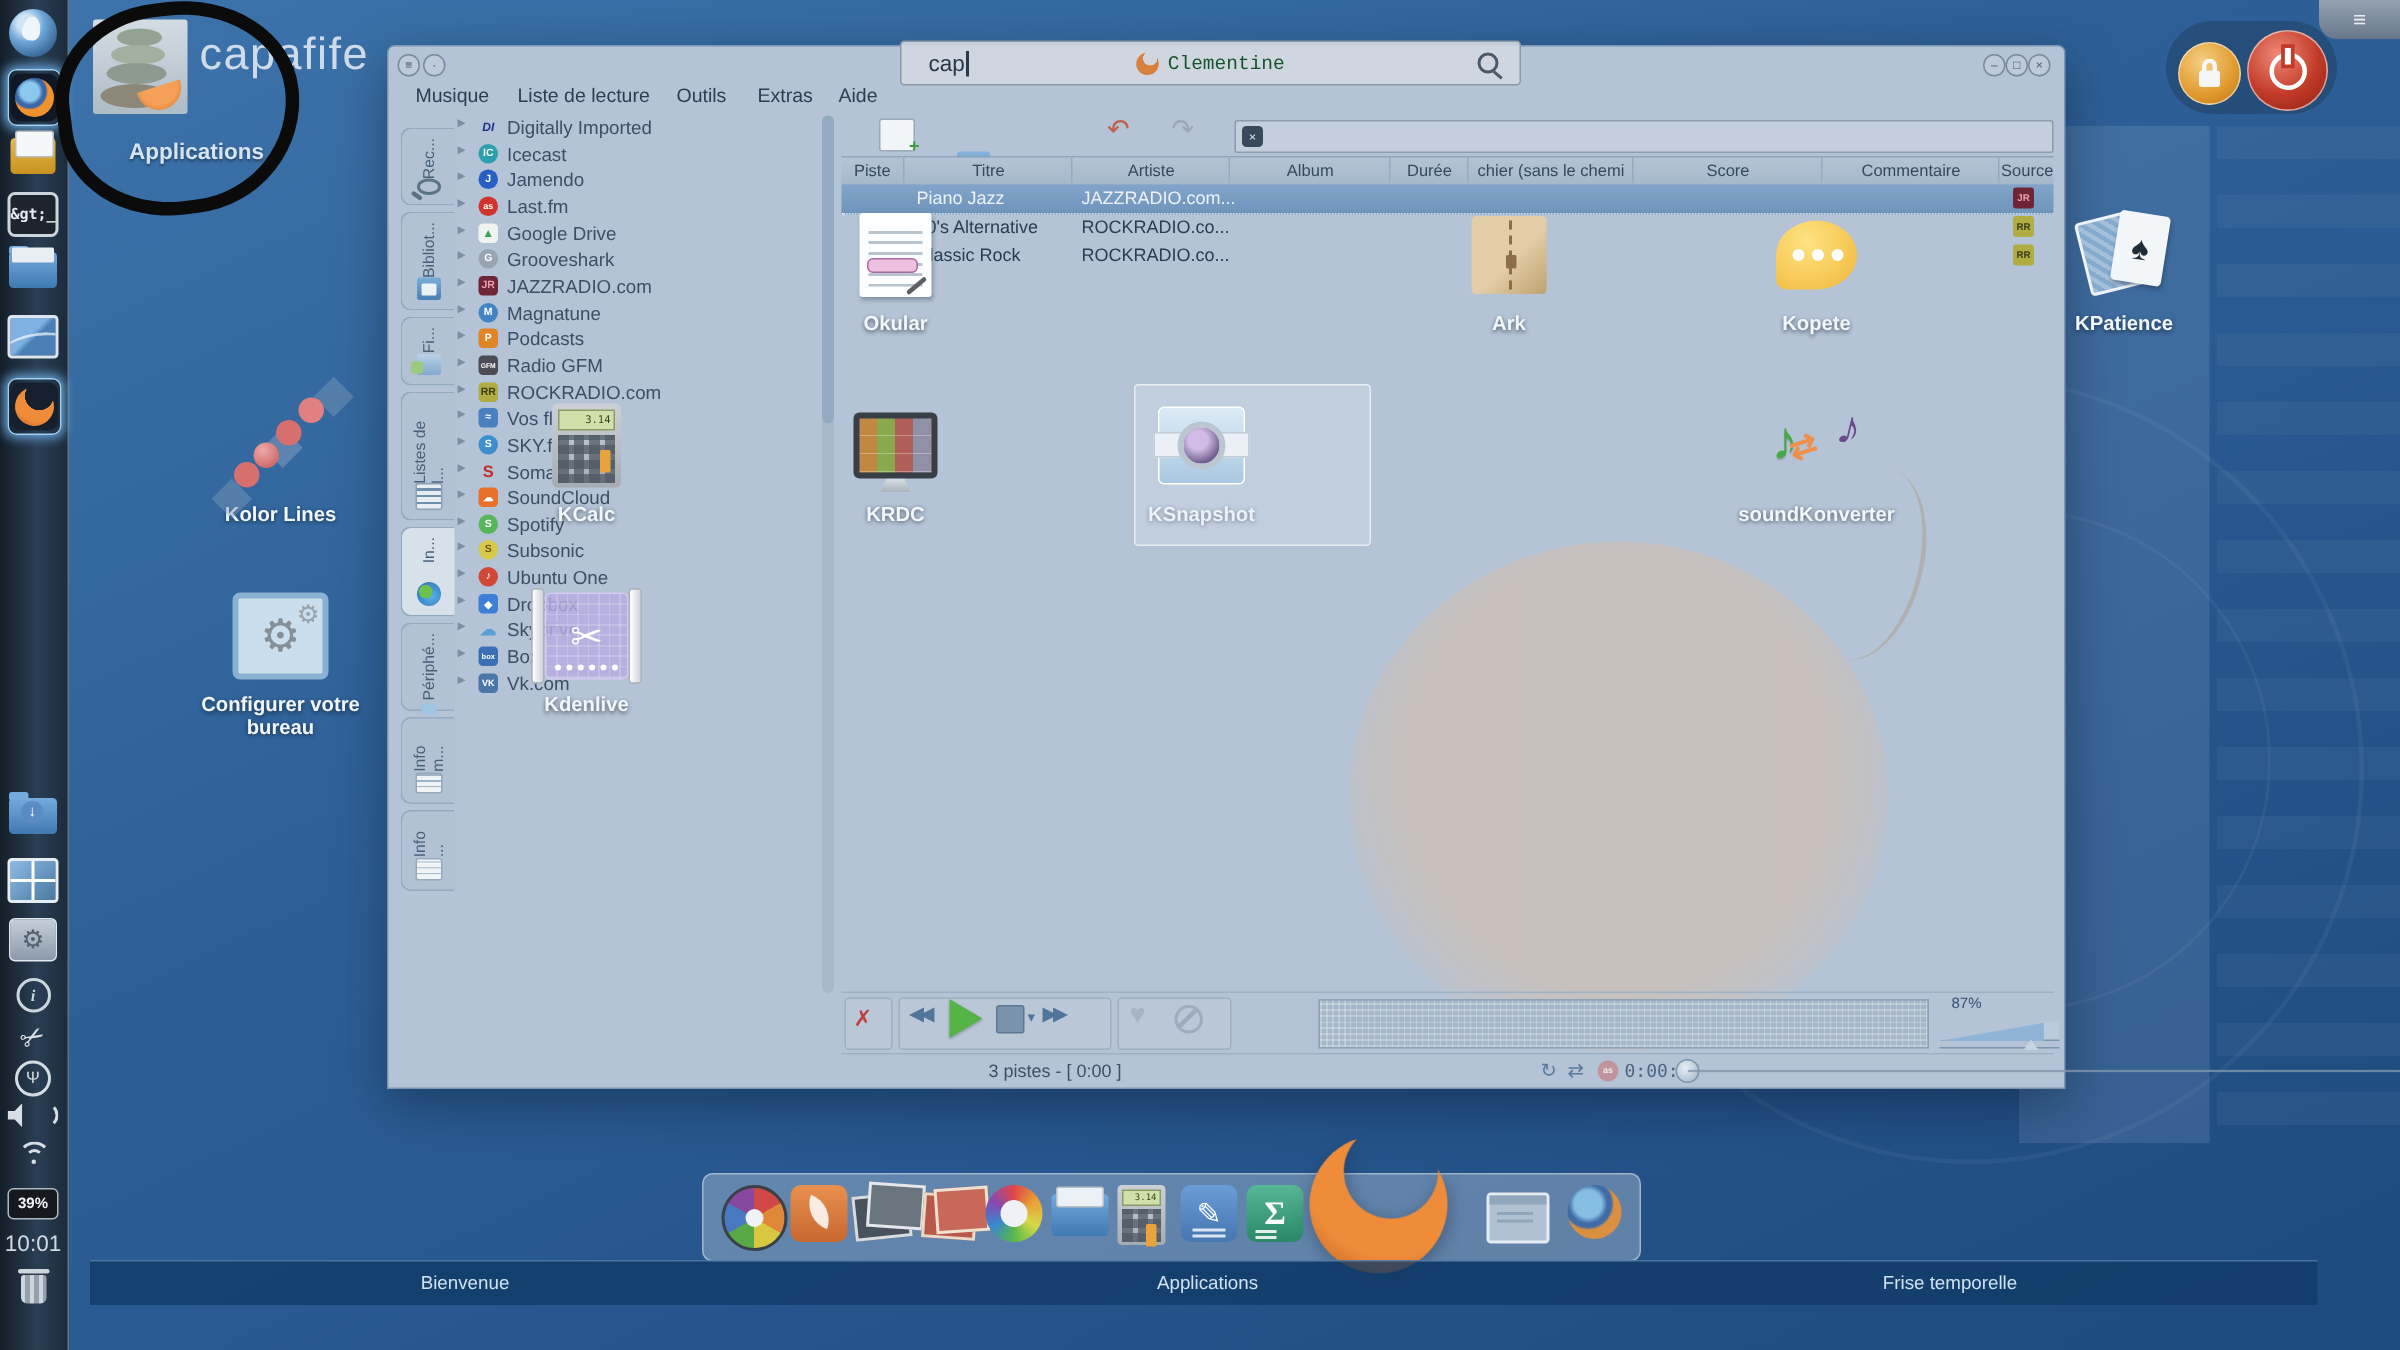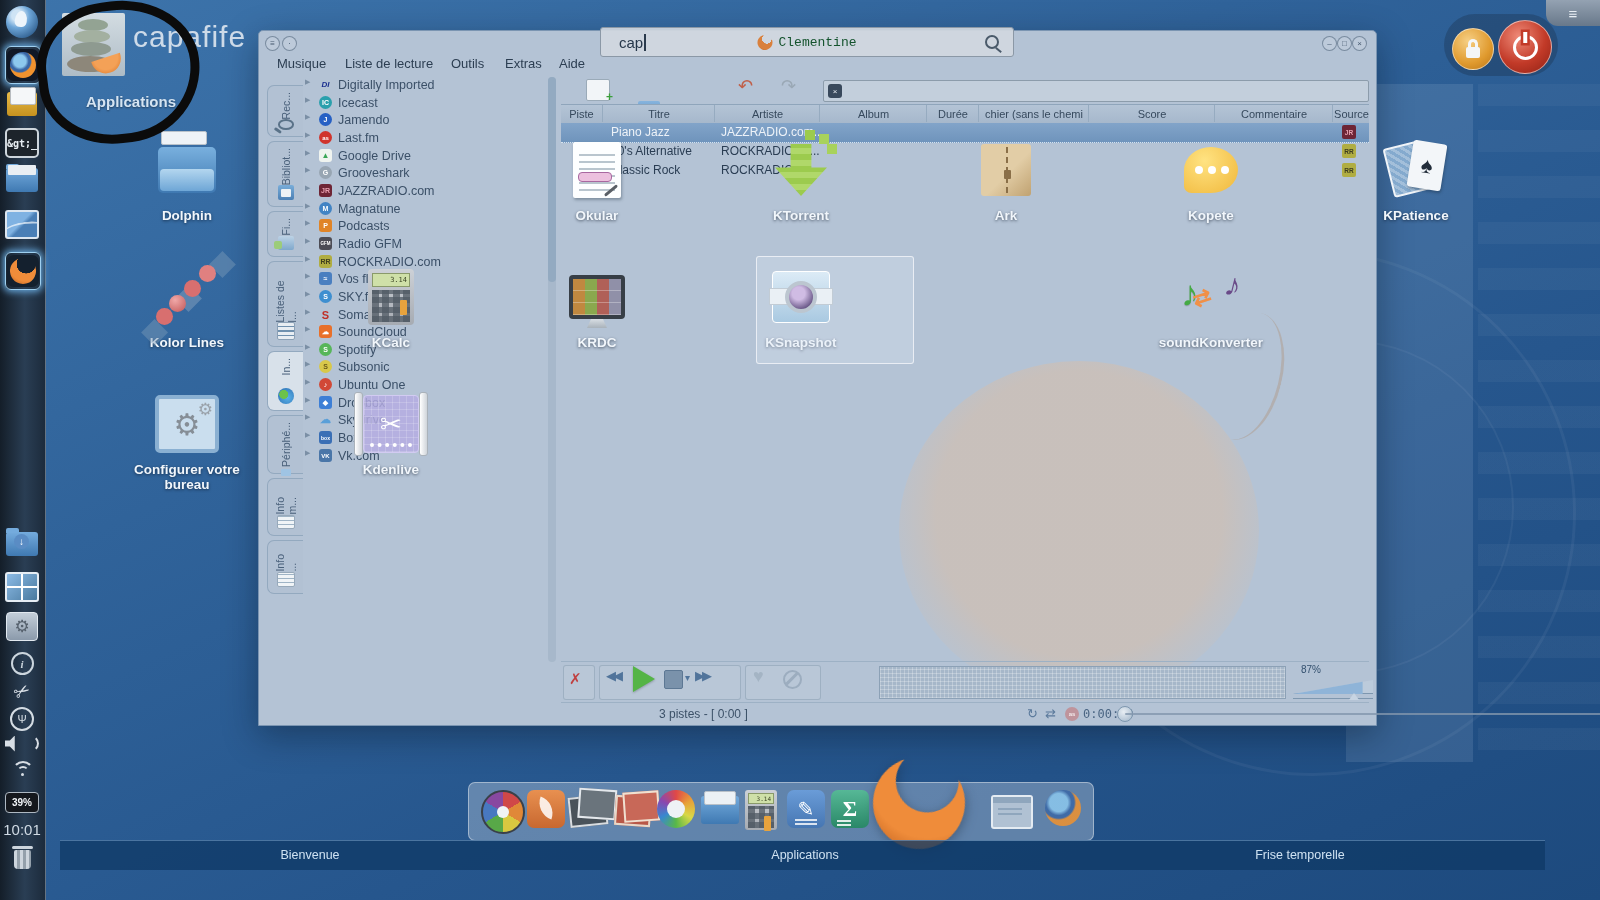--- a/index.html
+++ b/index.html
@@ -561,41 +561,27 @@
   <div id="searchov" class="abs">
     <span class="q">cap</span>
     <span class="caret"></span>
     <span class="wtitle">
         <span class="wslice"></span>
         <span>Clementine</span>
       </span>
     <span class="mag"></span>
   </div>
 
-  <div class="abs app" style="left:107px;top:138px;">
-    <div class="aiw">
-        <span class="ddocs"></span>
-        <div class="ai-dolphin"></div>
-      </div>
-    <div class="alabel">Dolphin</div>
-  </div>
   <div class="abs app" style="left:517px;top:138px;">
     <div class="aiw">
         <div class="ai-okular">
           <span class="open"></span>
         </div>
       </div>
     <div class="alabel">Okular</div>
-  </div>
-  <div class="abs app" style="left:721px;top:138px;">
-    <div class="aiw">
-        <span class="ktbits"></span>
-        <div class="ai-ktor"></div>
-      </div>
-    <div class="alabel">KTorrent</div>
   </div>
   <div class="abs app" style="left:926px;top:138px;">
     <div class="aiw">
         <div class="ai-ark"></div>
       </div>
     <div class="alabel">Ark</div>
   </div>
   <div class="abs app" style="left:1131px;top:138px;">
     <div class="aiw">
         <div class="ai-kopete"></div>

